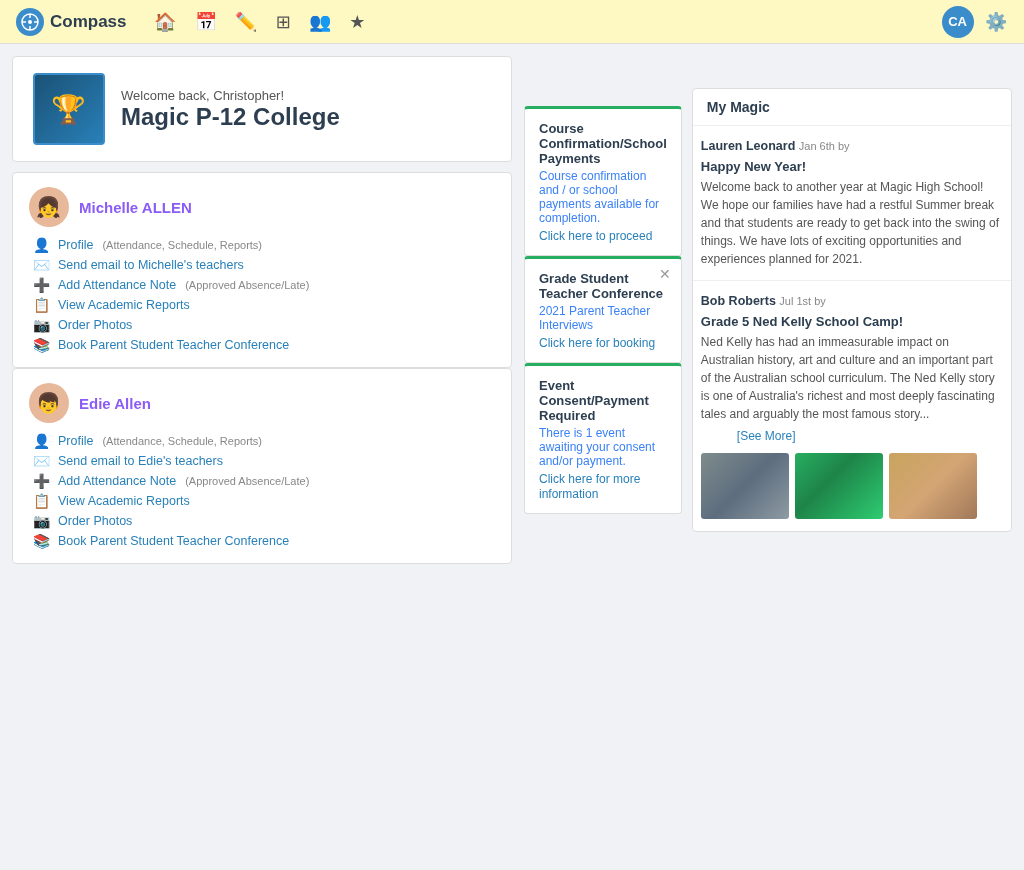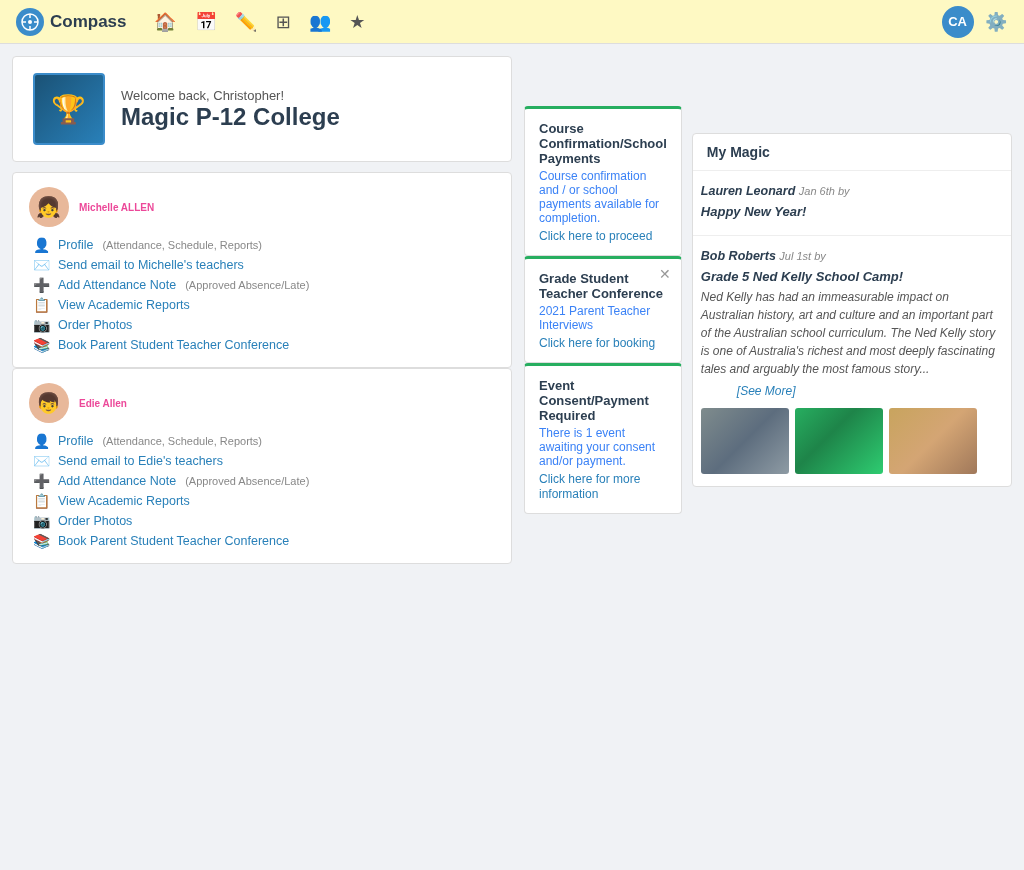--- a/index.html
+++ b/index.html
@@ -83,21 +83,21 @@
     }
     .student-header {
       display: flex; align-items: center; gap: 10px; margin-bottom: 10px;
     }
     .student-avatar {
       width: 40px; height: 40px; border-radius: 50%;
       background: #e8b89a;
       display: flex; align-items: center; justify-content: center;
       font-size: 20px; overflow: hidden; flex-shrink: 0;
     }
-    .student-name { font-size: 10px; font-weight: 600; color: #ec4899; }
+    .student-name { font-size: 15px; font-weight: 600; color: #8b5cf6; }
     .student-actions { list-style: none; display: flex; flex-direction: column; gap: 4px; padding-left: 4px; }
     .student-actions li { display: flex; align-items: center; gap: 7px; }
     .action-icon { font-size: 14px; width: 18px; text-align: center; }
     .action-link { color: #2980b9; text-decoration: none; font-size: 12.5px; }
     .action-sub { color: #888; font-size: 11px; margin-left: 2px; text-align: center; }
 
     
     .right-col { flex: 1; display: flex; gap: 10px; align-items: center; }
 
     
@@ -125,21 +125,20 @@
       overflow: hidden;
     }
     .news-header {
       padding: 10px 14px;
       font-weight: 700; font-size: 14px; color: #2c3e50;
       border-bottom: 1px solid #eee;
     }
     .news-item {
       border-bottom: 1px solid #eee;
       padding: 12px 8px;
-      font-style: italic;
     }
     .news-item:last-child { border-bottom: none; }
     .news-author { font-size: 12.5px; font-weight: 600; color: #2c3e50; }
     .news-date { font-size: 11px; color: #888; }
     .news-headline { font-weight: 700; font-size: 13px; color: #2c3e50; margin: 6px 0 4px; }
     .news-body { font-size: 12px; color: #555; line-height: 1.5; }
     .news-see-more { color: #2980b9; font-size: 12px; text-decoration: none; display: block; margin-top: 6px; margin-left: 36px; }
     .news-images { display: flex; gap: 6px; margin-top: 10px; }
     
     .img-placeholder {
@@ -273,20 +272,22 @@
         <div class="notif-card" style="border-top-color: rgb(39, 174, 96);"><div class="notif-title">Grade Student Teacher Conference</div><div class="notif-desc">2021 Parent Teacher Interviews</div><a class="notif-link" href="#">Click here for booking</a><span class="notif-close">✕</span></div>
         <div class="notif-card" style="border-top-color: rgb(39, 174, 96);"><div class="notif-title">Event Consent/Payment Required</div><div class="notif-desc">There is 1 event awaiting your consent and/or payment.</div><a class="notif-link" href="#">Click here for more information</a></div>
       </div>
 
     <div class="news-container">
       <div class="news-header">My Magic</div>
       <div id="news-items-container">
           <div class="news-item">
             <div><span class="news-author">Lauren Leonard </span><span class="news-date">Jan 6th by</span></div>
             <div class="news-headline">Happy New Year!</div>
+            <div class="news-body">Welcome back to another year at Magic High School!
+We hope our families have had a restful Summer break and that students are ready to get back into the swing of things. We have lots of exciting opportunities and experiences planned for 2021.</div>
           </div>
           <div class="news-item">
             <div><span class="news-author">Bob Roberts </span><span class="news-date">Jul 1st by</span></div>
             <div class="news-headline">Grade 5 Ned Kelly School Camp!</div>
             <div class="news-body">Ned Kelly has had an immeasurable impact on Australian history, art and culture and an important part of the Australian school curriculum. The Ned Kelly story is one of Australia's richest and most deeply fascinating tales and arguably the most famous story...</div>
             <a class="news-see-more" href="#">[See More]</a>
             <div class="news-images">
               <div class="img-placeholder" style="background: linear-gradient(135deg, #7f8c8d 0%, #5d6d7e 50%, #8e9ba4 100%); width:88px;height:66px;border-radius:3px;flex-shrink:0;"></div>
               <div class="img-placeholder" style="background: linear-gradient(135deg, #27ae60 0%, #1e8449 40%, #2ecc71 100%); width:88px;height:66px;border-radius:3px;flex-shrink:0;"></div>
               <div class="img-placeholder" style="background: linear-gradient(135deg, #c8a45e 0%, #d4a574 50%, #a0785a 100%); width:88px;height:66px;border-radius:3px;flex-shrink:0;"></div>

